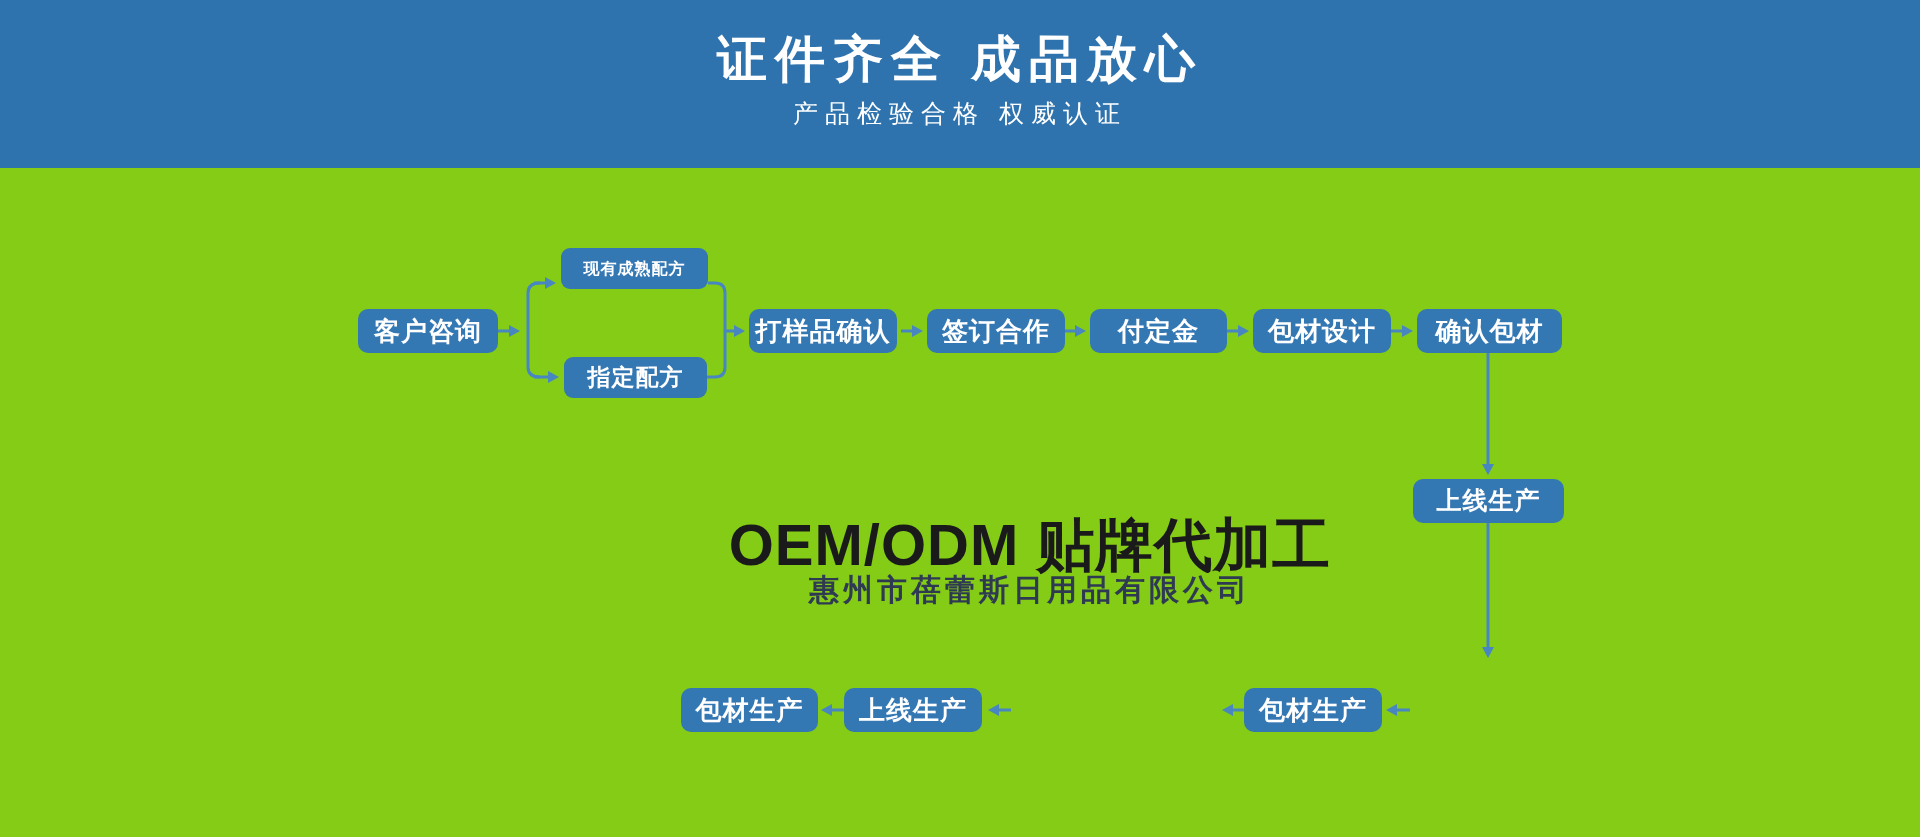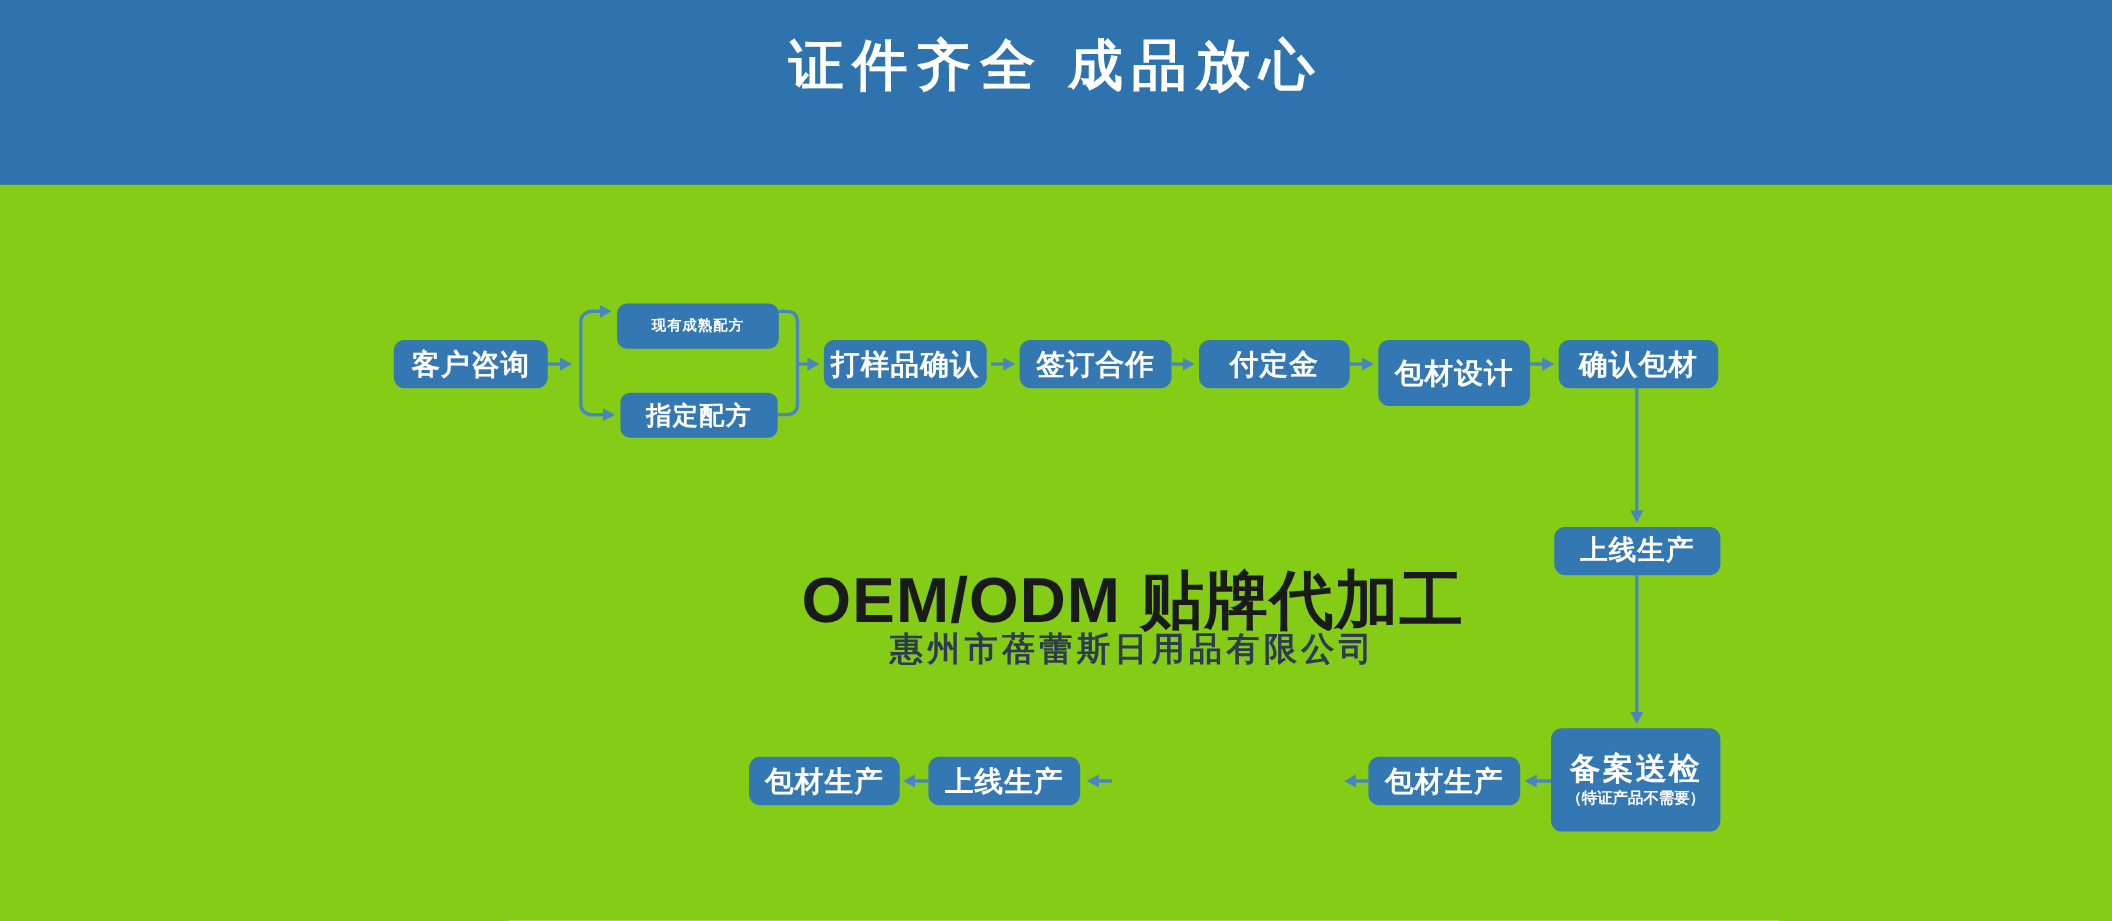--- a/index.html
+++ b/index.html
@@ -31,26 +31,26 @@
 
   .node {
     position:absolute;
     background:#3377b3; color:#ffffff;
     border-radius:10px;
     display:flex; align-items:center; justify-content:center;
     font-weight:bold; font-size:26px; letter-spacing:1px;
     line-height:1.1; text-align:center;
   }
   .n0 {left:358px; top:309px; width:140px; height:44px;}
-  .n1 {left:561px; top:276px; width:147px; height:41px; font-size:13px; border-radius:9px;}
+  .n1 {left:561px; top:248px; width:147px; height:41px; font-size:16px; border-radius:9px;}
   .n2 {left:564px; top:357px; width:143px; height:41px; font-size:23px; border-radius:9px;}
   .n3 {left:749px; top:309px; width:148px; height:44px;}
   .n4 {left:927px; top:309px; width:138px; height:44px;}
   .n5 {left:1090px;top:309px; width:137px; height:44px;}
-  .n6 {left:1253px;top:309px; width:138px; height:60px;}
+  .n6 {left:1253px;top:309px; width:138px; height:44px;}
   .n7 {left:1417px;top:309px; width:145px; height:44px;}
   .n8 {left:1413px;top:479px; width:151px; height:44px; font-size:25px;}
   .n9 {left:1410px;top:662px; width:154px; height:94px; flex-direction:column; padding:6px 2px;}
   .n9 .node-main {font-size:28px; letter-spacing:2px;}
   .n9 .node-sub  {font-size:14px; font-weight:600; letter-spacing:0; margin-top:3px;}
   .n10{left:1244px;top:688px; width:138px; height:44px;}
   .n11{left:1011px;top:688px; width:207px; height:44px; font-size:25px; letter-spacing:0;}
   .n12{left:844px; top:688px; width:138px; height:44px;}
   .n13{left:681px; top:688px; width:137px; height:44px;}
 
@@ -66,20 +66,21 @@
     color:#2e3a52; letter-spacing:4px; white-space:nowrap;
   }
 </style>
 </head>
 <body>
 
 <div class="page">
 
   <header class="banner">
     <div class="banner-title">证件齐全 成品放心</div>
+    <div class="banner-subtitle">产品检验合格 权威认证</div>
   </header>
 
   <main class="canvas">
 
     <svg class="connectors" viewBox="0 0 1920 837" xmlns="http://www.w3.org/2000/svg">
       <defs>
         <marker id="arr" markerUnits="userSpaceOnUse" markerWidth="12" markerHeight="12" refX="3" refY="6" orient="auto">
           <path d="M0,0 L11,6 L0,12 Z" fill="#4886c2"></path>
         </marker>
       </defs>
@@ -106,24 +107,20 @@
     <div class="node n0">客户咨询</div>
     <div class="node n1">现有成熟配方</div>
     <div class="node n2">指定配方</div>
     <div class="node n3">打样品确认</div>
     <div class="node n4">签订合作</div>
     <div class="node n5">付定金</div>
     <div class="node n6">包材设计</div>
     <div class="node n7">确认包材</div>
     <div class="node n8">上线生产</div>
 
-    <div class="node n9">
-      <div class="node-main">备案送检</div>
-      <div class="node-sub">（特证产品不需要）</div>
-    </div>
 
     <div class="node n10">包材生产</div>
     <div class="node n12">上线生产</div>
     <div class="node n13">包材生产</div>
 
     <div class="oem-title">OEM/ODM 贴牌代加工</div>
     <div class="company-name">惠州市蓓蕾斯日用品有限公司</div>
 
   </main>
 </div>

